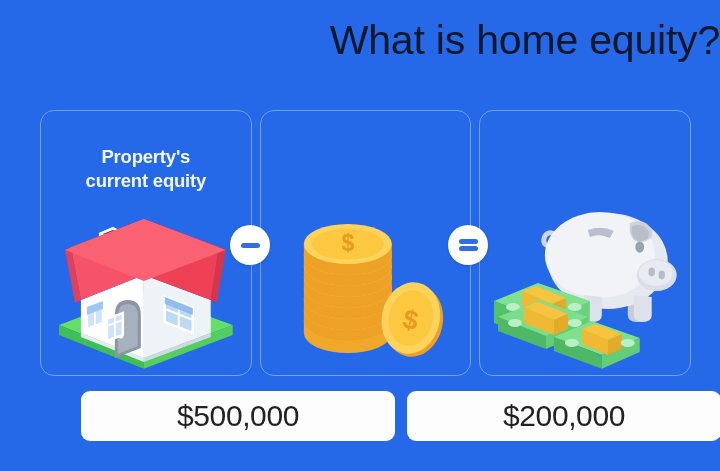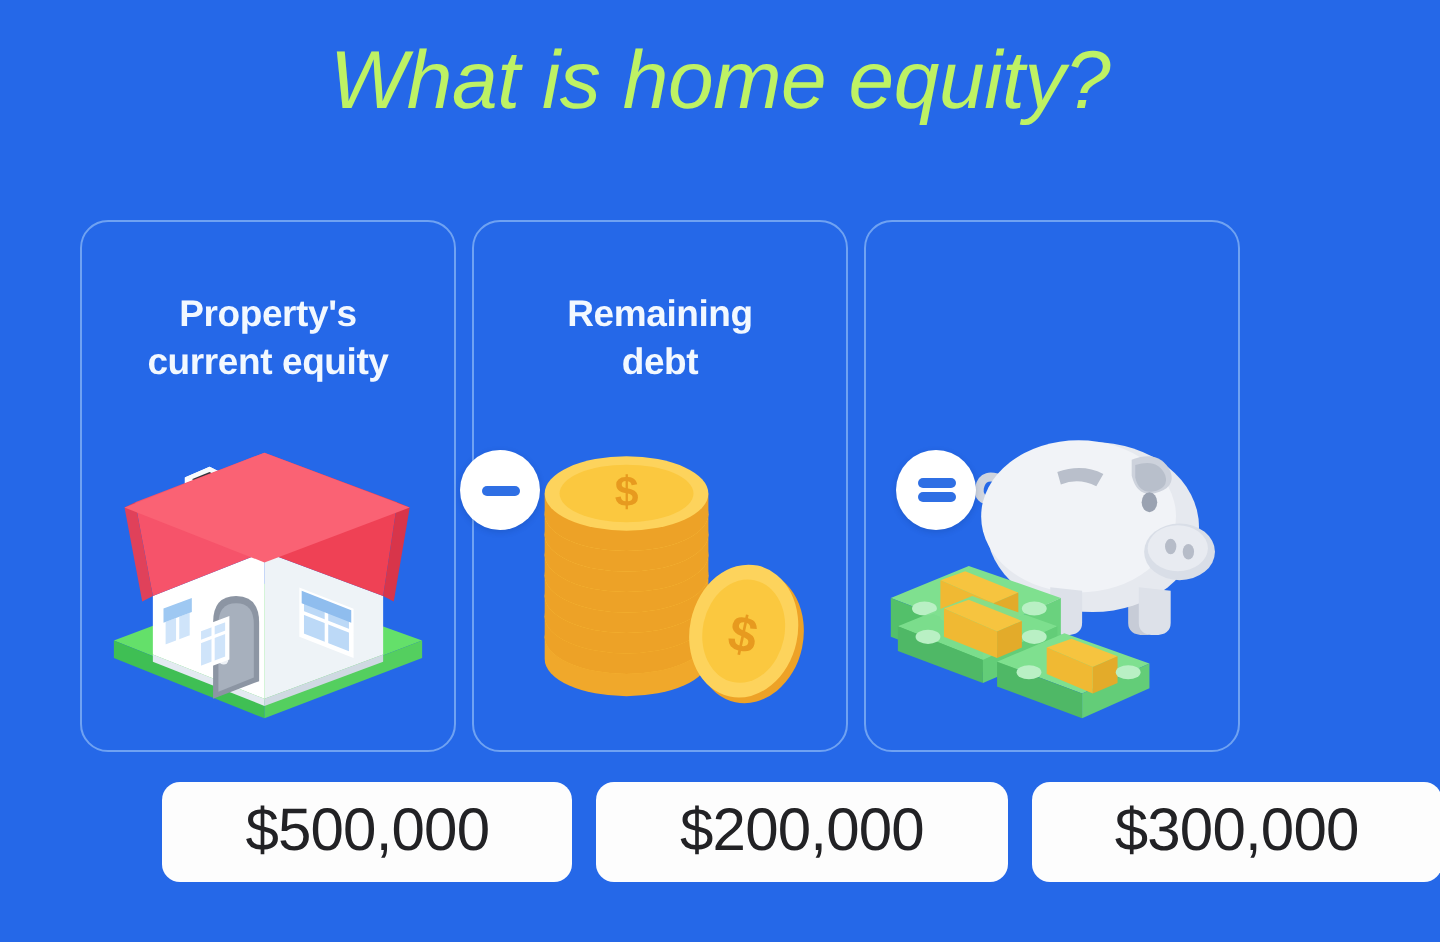--- a/index.html
+++ b/index.html
@@ -22,36 +22,35 @@
     background: #2568e8;
     box-sizing: border-box;
   }
 
   
   .title {
     position: absolute;
     top: 14px;
     left: 0;
     width: 720px;
-    text-align: center;
-    color: #bef264;
+    text-align: right;
+    color: #0f172a;
     font-size: 41px;
     line-height: 52px;
     font-weight: 400;
     letter-spacing: -0.2px;
     white-space: nowrap;
-    font-style: italic;
   }
 
   
   .cards {
     position: absolute;
     top: 110px;
     left: 40px;
-    width: 580px;
+    width: 651px;
     height: 266px;
     display: flex;
     gap: 8px;
   }
   .card {
     position: relative;
     flex: 1 1 0;
     border: 1.6px solid #6fa2f2;
     border-radius: 14px;
     box-sizing: border-box;
@@ -201,24 +200,20 @@
             <polygon points="124,100 152,111 152,136 124,125" fill="none" stroke="#ffffff" stroke-width="2.6"></polygon>
             <line x1="138" y1="105" x2="138" y2="130" stroke="#ffffff" stroke-width="2"></line>
             <line x1="124" y1="112" x2="152" y2="123" stroke="#ffffff" stroke-width="2"></line>
             <polygon points="124,100 152,111 152,118 124,107" fill="#8fbdee"></polygon>
           </g>
         </svg>
       </div>
     </div>
 
     <div class="card">
-      <div class="card-label">
-        <span>Remaining</span><br>
-        <span>debt</span>
-      </div>
       <div class="art">
         <svg viewBox="0 0 200 172" xmlns="http://www.w3.org/2000/svg" aria-hidden="true">
           <g>
 
             <path d="M38,136 a44,20 0 0 0 88,0 l0,-12 l-88,0 z" fill="#f0a82b"></path>
             <ellipse cx="82" cy="124" rx="44" ry="20" fill="#fbc13b"></ellipse>
             <path d="M38,124 a44,20 0 0 0 88,0 l0,-11 l-88,0 z" fill="#eda227"></path>
             <ellipse cx="82" cy="113" rx="44" ry="20" fill="#fbc13b"></ellipse>
             <path d="M38,113 a44,20 0 0 0 88,0 l0,-11 l-88,0 z" fill="#eda227"></path>
             <ellipse cx="82" cy="102" rx="44" ry="20" fill="#fcc840"></ellipse>
@@ -321,16 +316,15 @@
   <div class="op op-equals">
     <span style="display:block;">
       <span class="op-bar"></span>
       <span class="op-bar"></span>
     </span>
   </div>
 
   <div class="values">
     <div class="value-box">$500,000</div>
     <div class="value-box">$200,000</div>
-    <div class="value-box">$300,000</div>
   </div>
 
 </div>
 
 </body></html>

